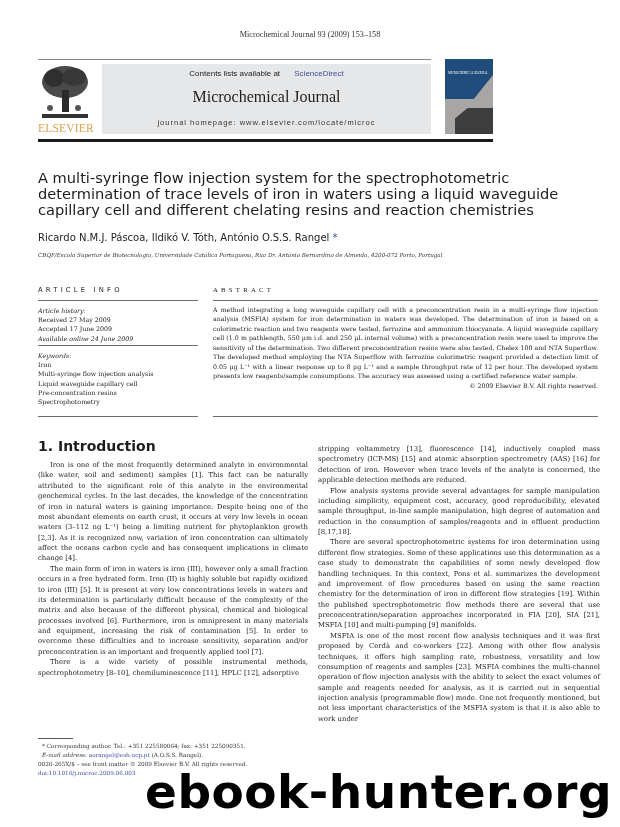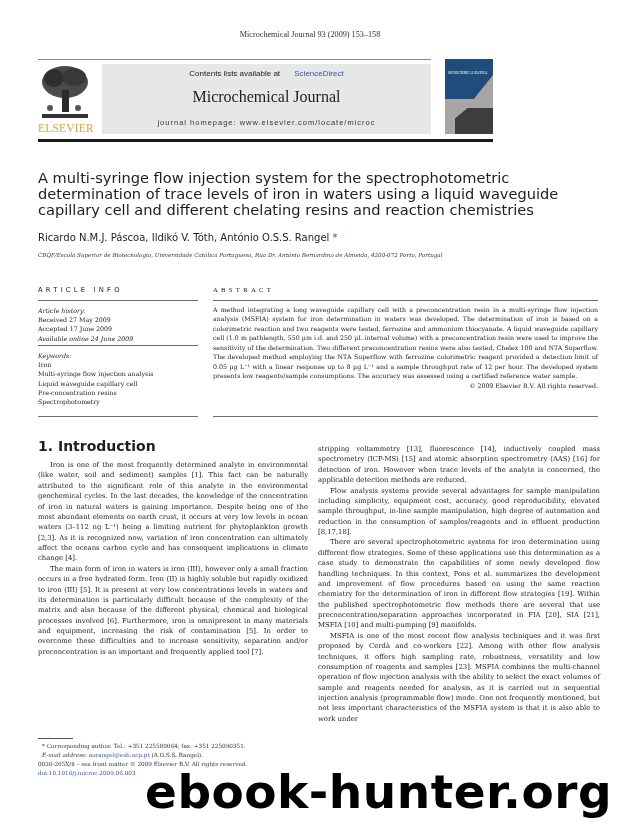--- a/index.html
+++ b/index.html
@@ -125,20 +125,21 @@
   <div>A method integrating a long waveguide capillary cell with a preconcentration resin in a multi-syringe flow injection analysis (MSFIA) system for iron determination in waters was developed. The determination of iron is based on a colorimetric reaction and two reagents were tested, ferrozine and ammonium thiocyanate. A liquid waveguide capillary cell (1.0 m pathlength, 550 µm i.d. and 250 µL internal volume) with a preconcentration resin were used to improve the sensitivity of the determination. Two different preconcentration resins were also tested, Chelex 100 and NTA Superflow. The developed method employing the NTA Superflow with ferrozine colorimetric reagent provided a detection limit of 0.05 µg L⁻¹ with a linear response up to 8 µg L⁻¹ and a sample throughput rate of 12 per hour. The developed system presents low reagents/sample consumptions. The accuracy was assessed using a certified reference water sample.</div>
   <div class="copyright">© 2009 Elsevier B.V. All rights reserved.</div>
 </div>
 <div class="rule" style="top:416px;left:213px;width:385px;"></div>
 
 <h2 class="heading">1. Introduction</h2>
 
 <div class="col col-left">
   <p>Iron is one of the most frequently determined analyte in environmental (like water, soil and sediment) samples [1]. This fact can be naturally attributed to the significant role of this analyte in the environmental geochemical cycles. In the last decades, the knowledge of the concentration of iron in natural waters is gaining importance. Despite being one of the most abundant elements on earth crust, it occurs at very low levels in ocean waters (3–112 ng L⁻¹) being a limiting nutrient for phytoplankton growth [2,3]. As it is recognized now, variation of iron concentration can ultimately affect the oceans carbon cycle and has consequent implications in climate change [4].</p>
   <p>The main form of iron in waters is iron (III), however only a small fraction occurs in a free hydrated form. Iron (II) is highly soluble but rapidly oxidized to iron (III) [5]. It is present at very low concentrations levels in waters and its determination is particularly difficult because of the complexity of the matrix and also because of the different physical, chemical and biological processes involved [6]. Furthermore, iron is omnipresent in many materials and equipment, increasing the risk of contamination [5]. In order to overcome these difficulties and to increase sensitivity, separation and/or preconcentration is an important and frequently applied tool [7].</p>
+  <p>There is a wide variety of possible instrumental methods, spectrophotometry [8–10], chemiluminescence [11], HPLC [12], adsorptive</p>
 </div>
 
 <div class="col col-right">
   <p class="noindent">stripping voltammetry [13], fluorescence [14], inductively coupled mass spectrometry (ICP-MS) [15] and atomic absorption spectrometry (AAS) [16] for detection of iron. However when trace levels of the analyte is concerned, the applicable detection methods are reduced.</p>
   <p>Flow analysis systems provide several advantages for sample manipulation including simplicity, equipment cost, accuracy, good reproducibility, elevated sample throughput, in-line sample manipulation, high degree of automation and reduction in the consumption of samples/reagents and in effluent production [8,17,18].</p>
   <p>There are several spectrophotometric systems for iron determination using different flow strategies. Some of these applications use this determination as a case study to demonstrate the capabilities of some newly developed flow handling techniques. In this context, Pons et al. summarizes the development and improvement of flow procedures based on using the same reaction chemistry for the determination of iron in different flow strategies [19]. Within the published spectrophotometric flow methods there are several that use preconcentration/separation approaches incorporated in FIA [20], SIA [21], MSFIA [10] and multi-pumping [9] manifolds.</p>
   <p>MSFIA is one of the most recent flow analysis techniques and it was first proposed by Cerdà and co-workers [22]. Among with other flow analysis techniques, it offers high sampling rate, robustness, versatility and low consumption of reagents and samples [23]. MSFIA combines the multi-channel operation of flow injection analysis with the ability to select the exact volumes of sample and reagents needed for analysis, as it is carried out in sequential injection analysis (programmable flow) mode. One not frequently mentioned, but not less important characteristics of the MSFIA system is that it is also able to work under</p>
 </div>
 
 <div class="fn-rule"></div>

